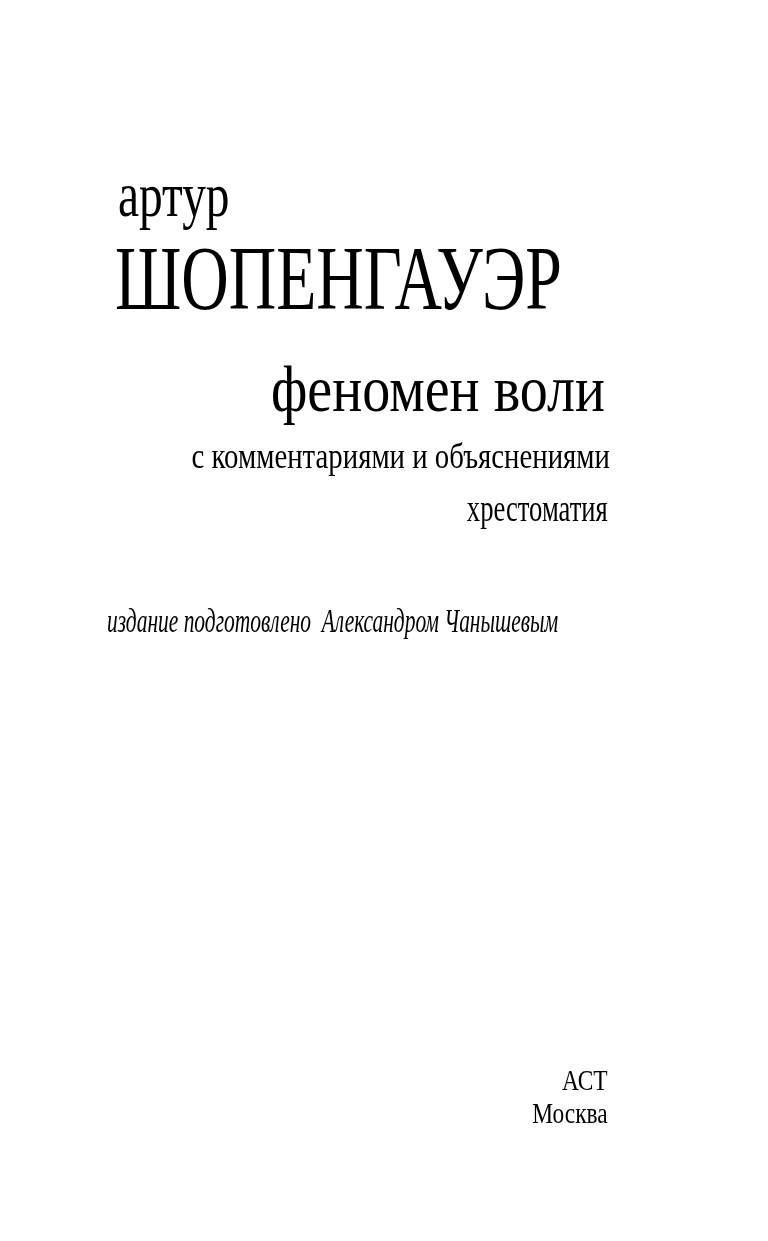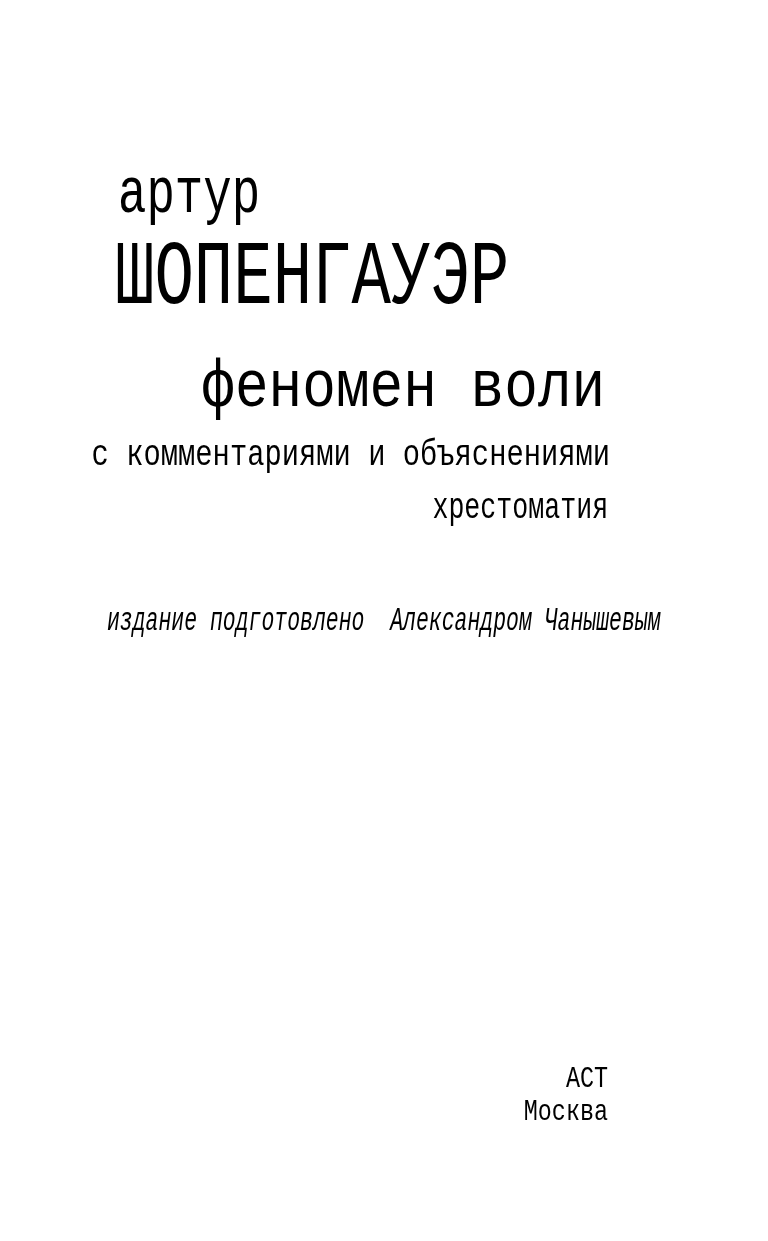--- a/index.html
+++ b/index.html
@@ -6,21 +6,21 @@
     margin: 0;
     padding: 0;
     background: #ffffff;
   }
   .page {
     position: relative;
     width: 768px;
     height: 1241px;
     background: #ffffff;
     overflow: hidden;
-    font-family: Liberation Mono, monospace;
+    font-family: Liberation Serif, serif;
     color: #000000;
   }
   .line {
     position: absolute;
     white-space: nowrap;
     line-height: 1;
     font-weight: 400;
     color: #000000;
   }
   .author-first {

